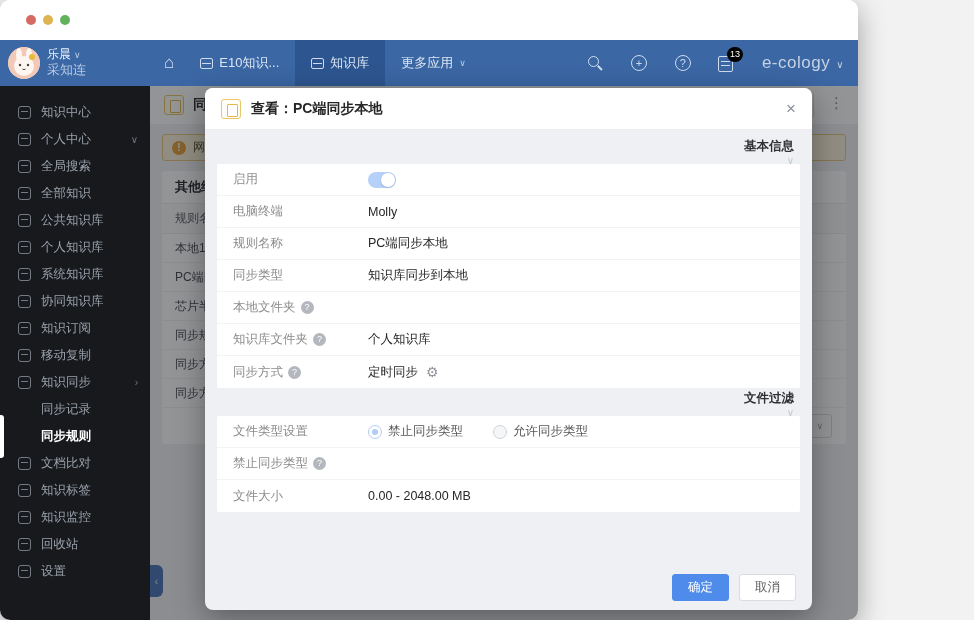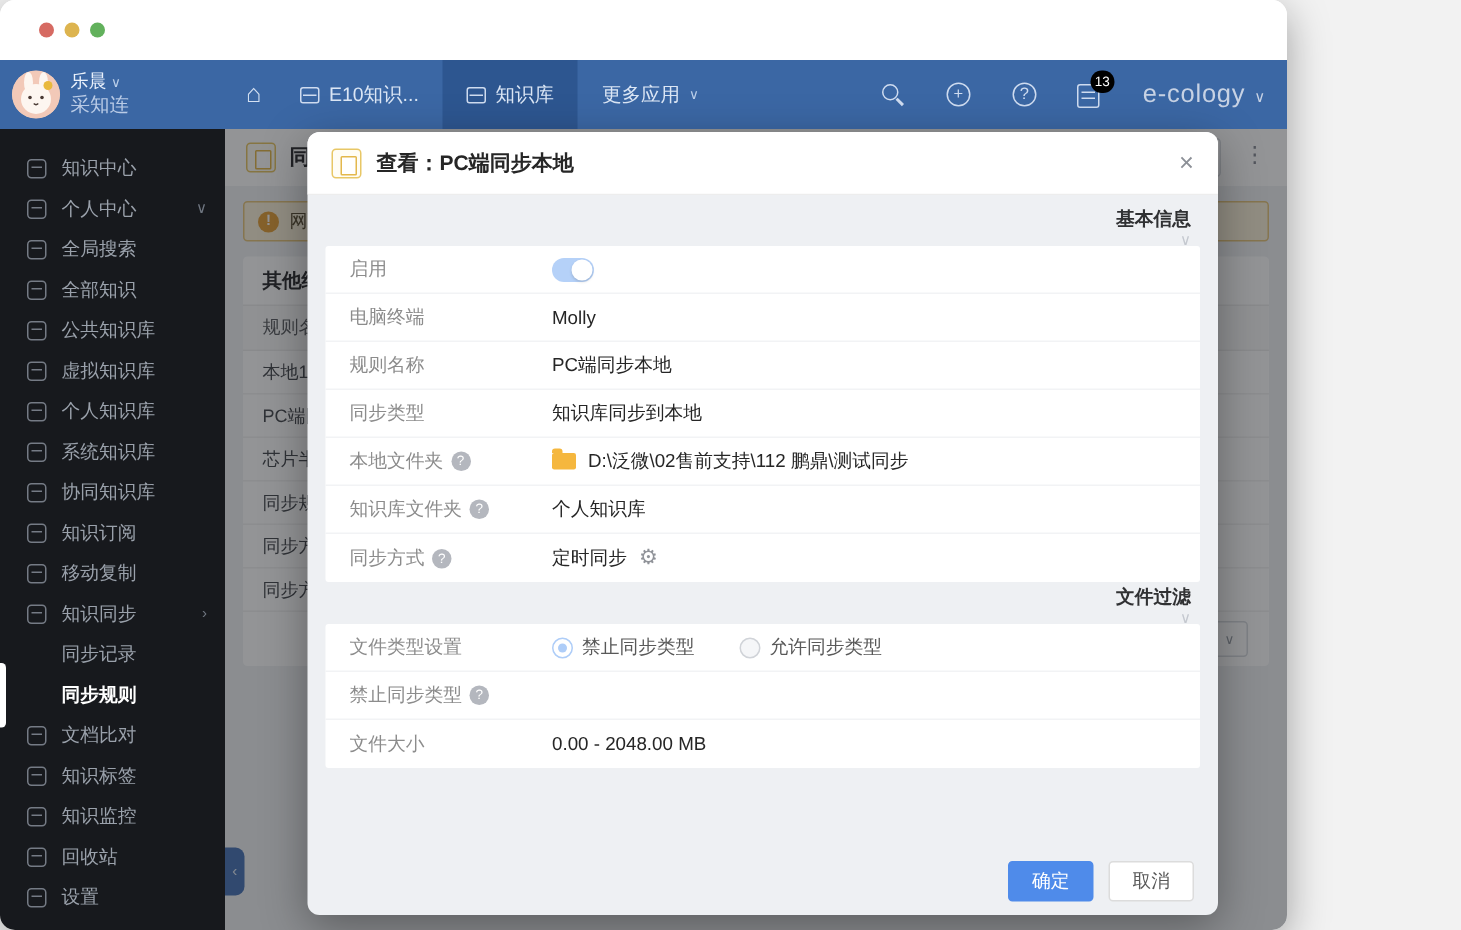--- a/index.html
+++ b/index.html
@@ -192,24 +192,20 @@
         <div class="sitem">
           <span class="sicon"></span>
           <span>全部知识</span>
         </div>
         <div class="sitem">
           <span class="sicon"></span>
           <span>公共知识库</span>
         </div>
         <div class="sitem">
           <span class="sicon"></span>
-          <span>虚拟知识库</span>
-        </div>
-        <div class="sitem">
-          <span class="sicon"></span>
           <span>个人知识库</span>
         </div>
         <div class="sitem">
           <span class="sicon"></span>
           <span>系统知识库</span>
         </div>
         <div class="sitem">
           <span class="sicon"></span>
           <span>协同知识库</span>
         </div>
@@ -378,24 +374,20 @@
               </span>
               <span class="mvalue">
                 <span>知识库同步到本地</span>
               </span>
             </div>
             <div class="mrow">
               <span class="mlabel">
                 <span>本地文件夹</span>
                 <span class="help">?</span>
               </span>
-              <span class="mvalue">
-                <span class="folder"></span>
-                <span>D:\泛微\02售前支持\112 鹏鼎\测试同步</span>
-              </span>
             </div>
             <div class="mrow">
               <span class="mlabel">
                 <span>知识库文件夹</span>
                 <span class="help">?</span>
               </span>
               <span class="mvalue">
                 <span>个人知识库</span>
               </span>
             </div>

